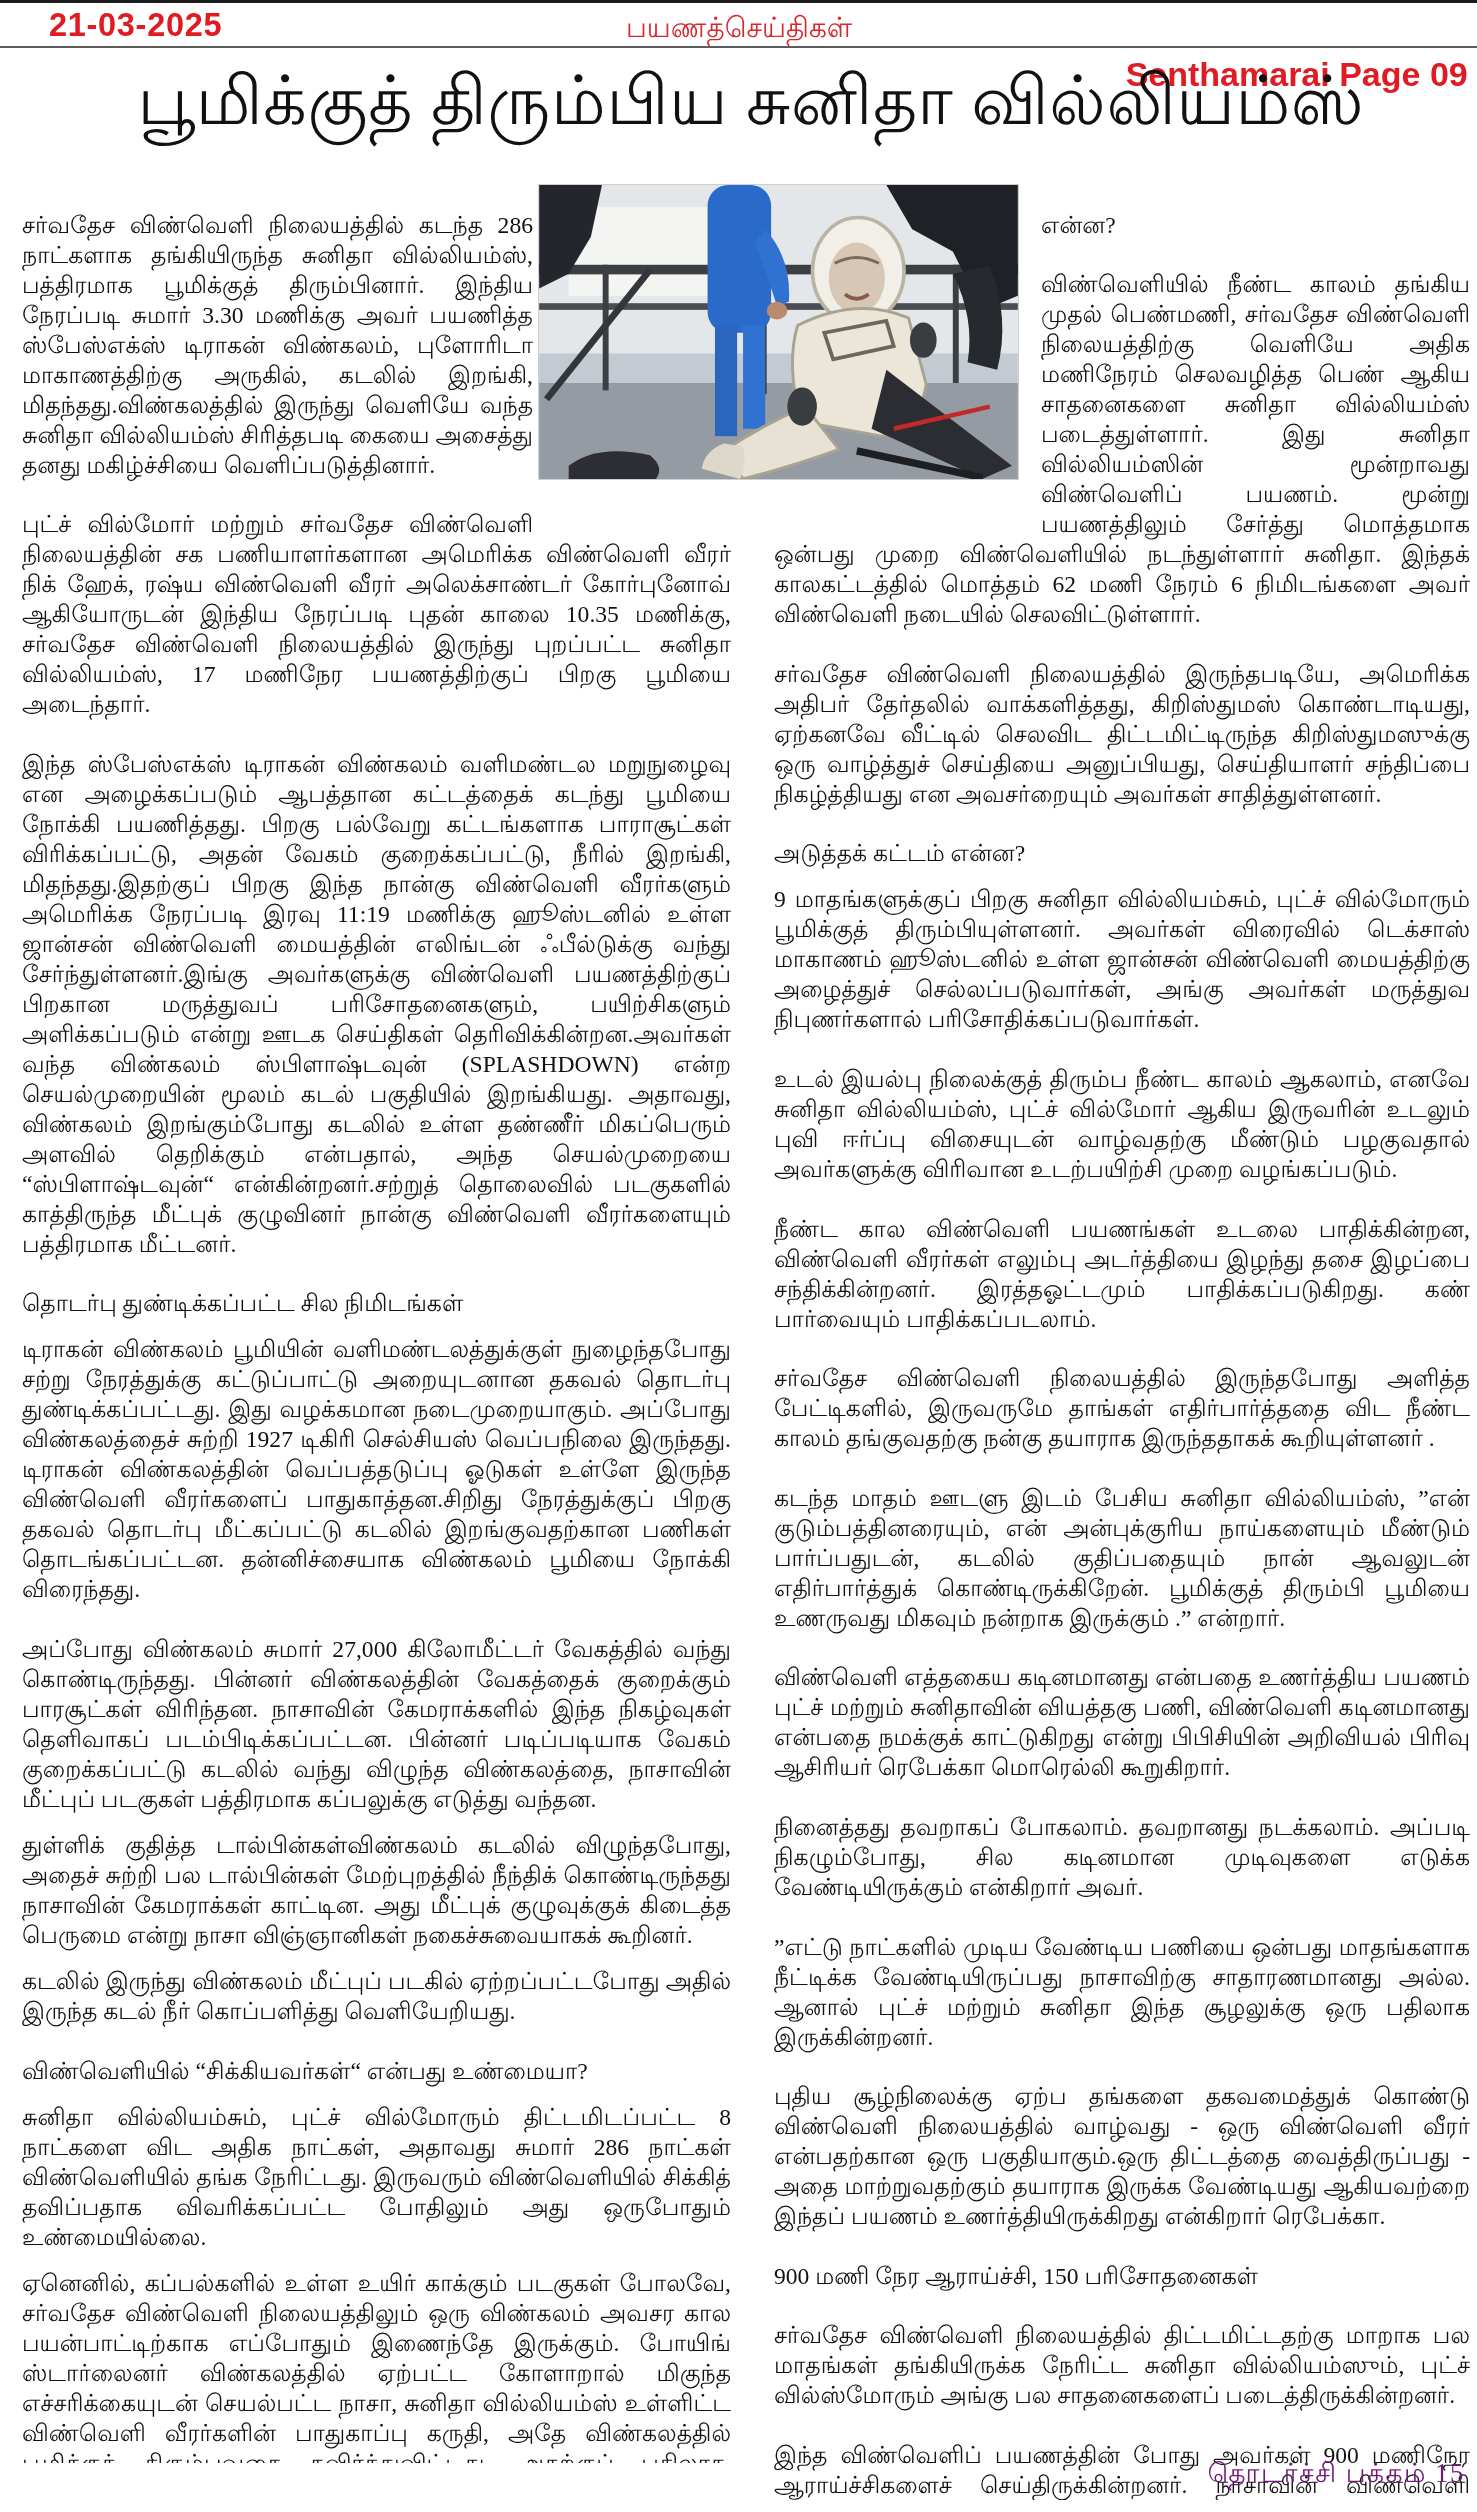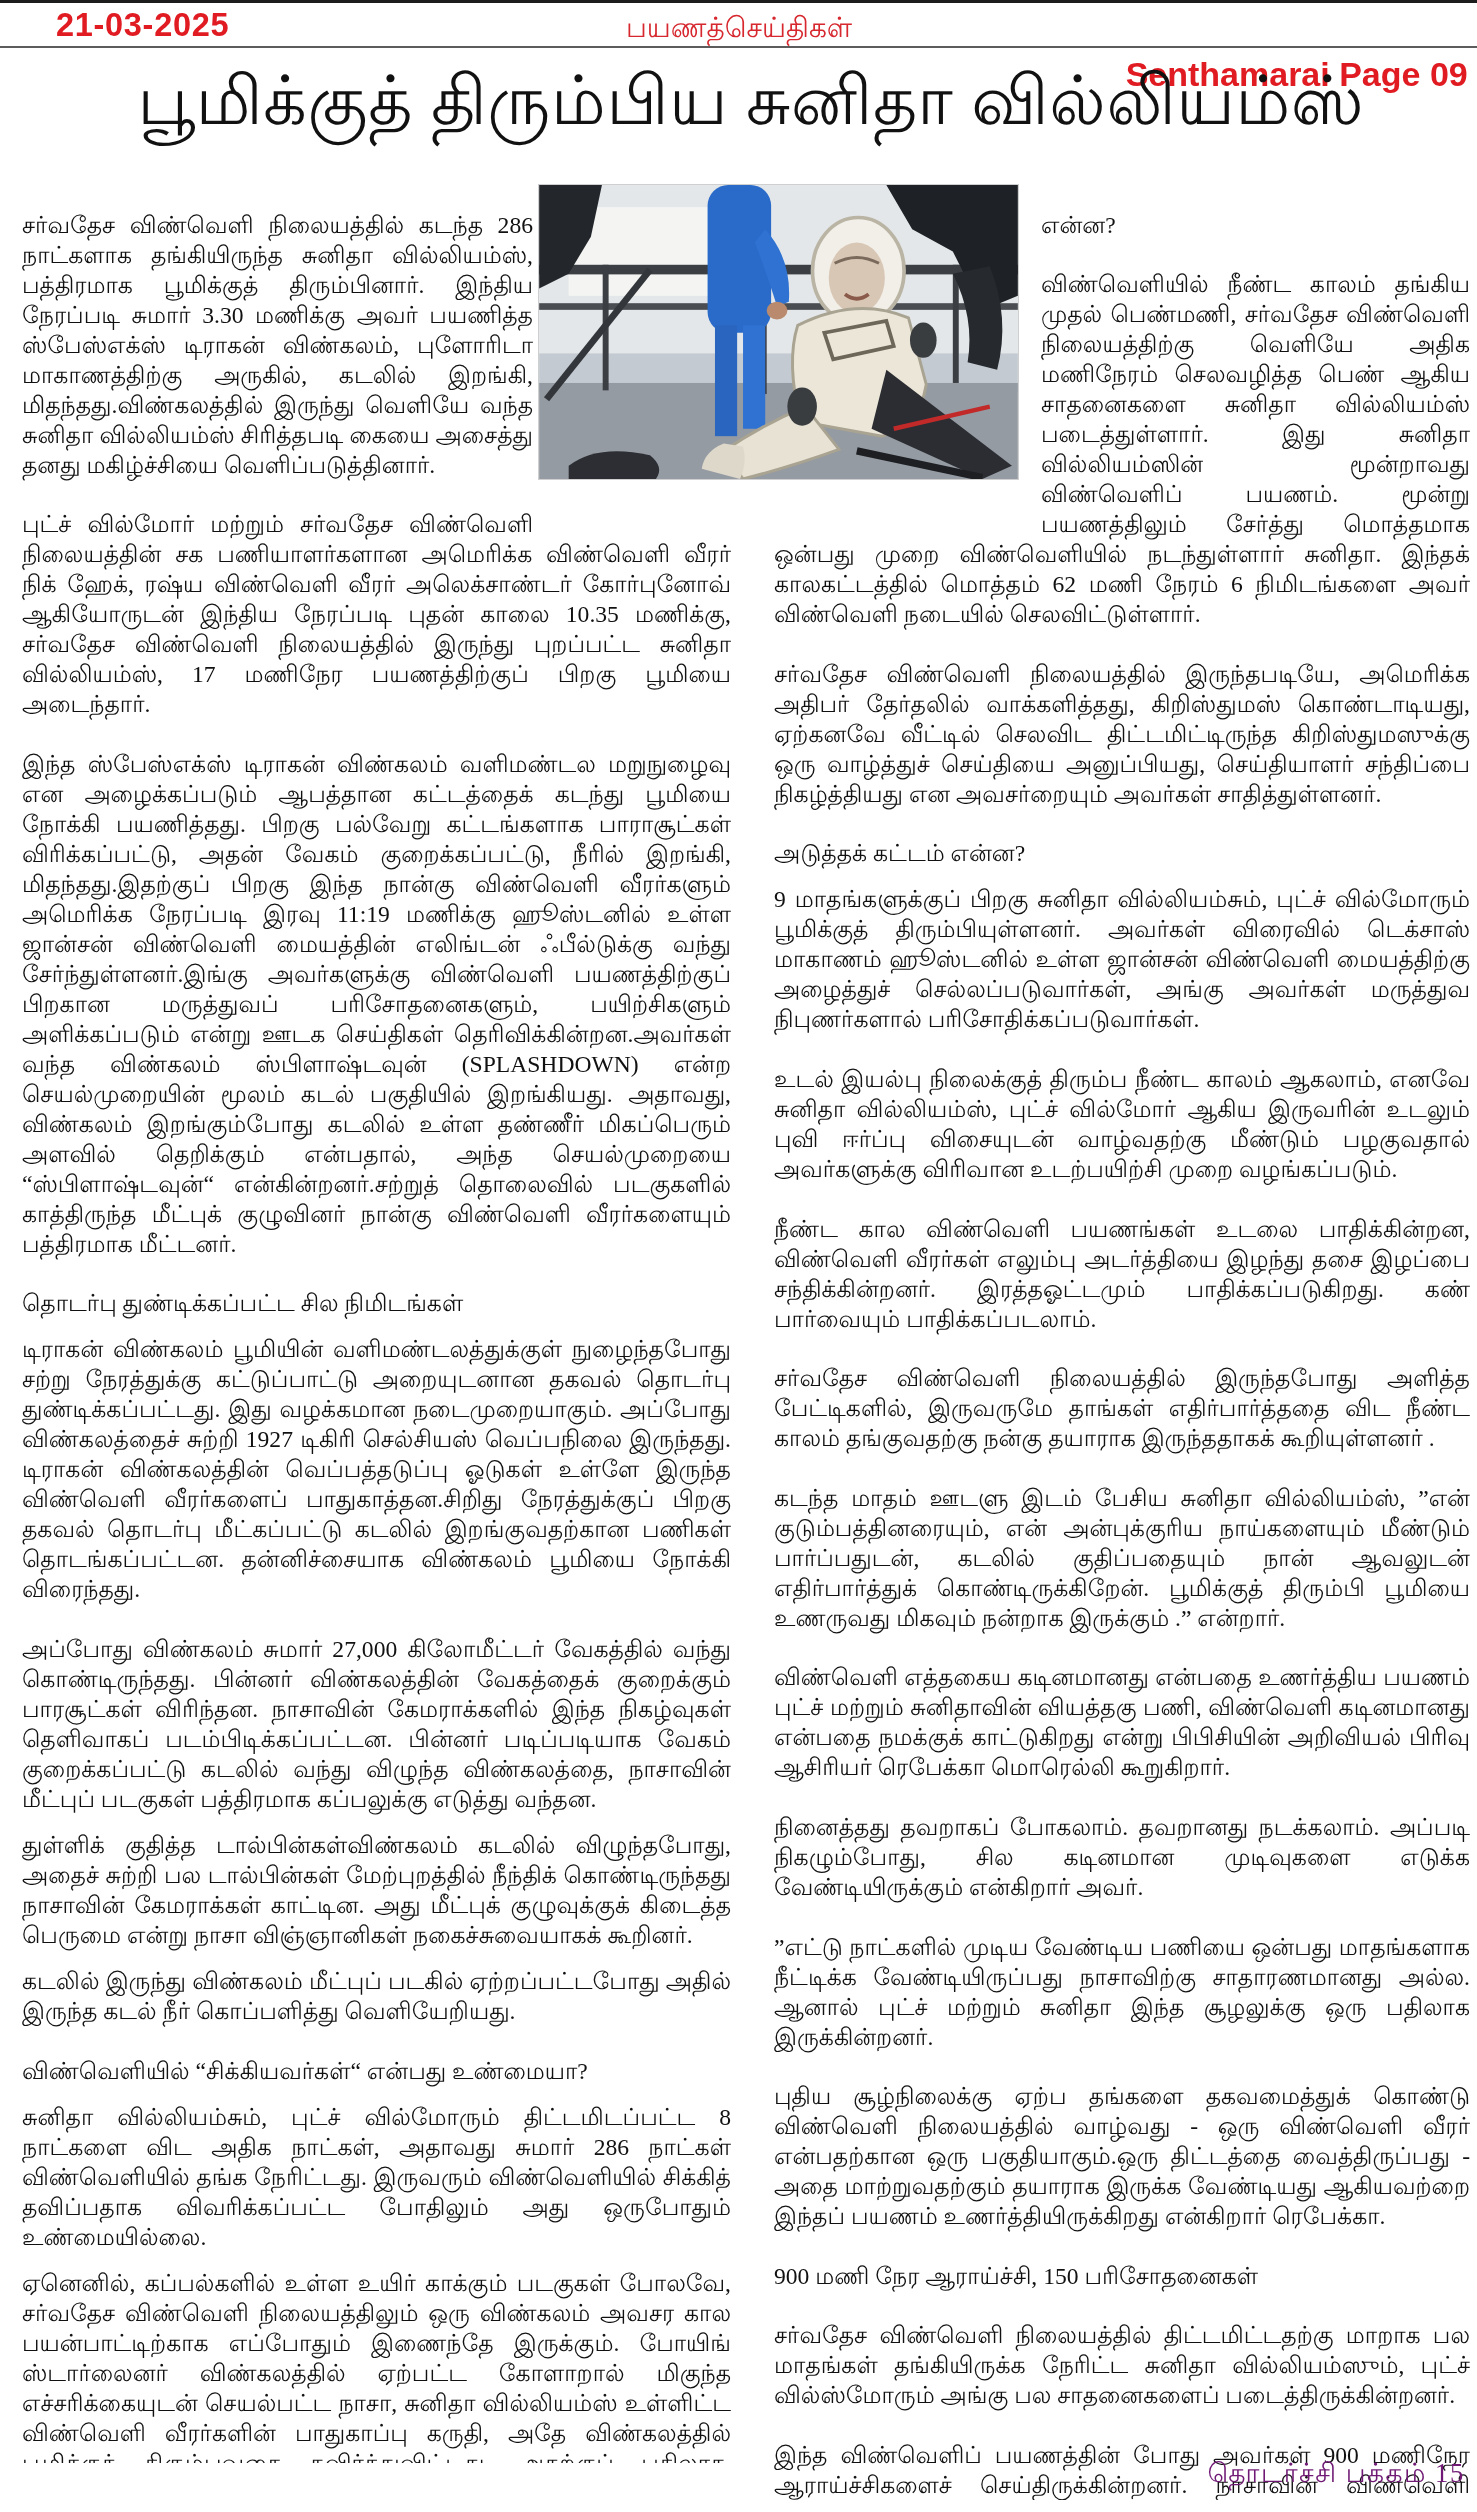--- a/index.html
+++ b/index.html
@@ -1,20 +1,20 @@
 <!DOCTYPE html>
 <html style="font-size:11.8px"><head>
 <meta charset="utf-8">
 <style>
   html,body{margin:0;padding:0;background:#e9e9e9;}
   #page{position:relative;width:1478px;height:2512px;background:#ffffff;overflow:hidden;
         font-family:"Liberation Serif","DejaVu Serif",serif;color:#111;}
   #topbar{position:absolute;left:0;top:0;width:1478px;height:3px;background:#1c1c1c;}
   #header{position:absolute;left:0;top:3px;width:1478px;height:41px;}
-  .hdr-date{position:absolute;left:56px;top:4.4px;font-family:"Liberation Sans","DejaVu Sans",sans-serif;
+  .hdr-date{position:absolute;left:49px;top:4.4px;font-family:"Liberation Sans","DejaVu Sans",sans-serif;
         font-weight:bold;font-size:32.5px;letter-spacing:0.7px;}
   .hdr-center{position:absolute;left:0;top:8.9px;width:1478px;text-align:center;font-size:28px;}
   .hdr-right{position:absolute;right:10.3px;top:4.4px;font-family:"Liberation Sans","DejaVu Sans",sans-serif;
         font-weight:bold;font-size:34px;margin-top:48px;}
   #rule{position:absolute;left:0;top:46px;width:1478px;height:1.5px;background:#5c5c5c;}
   #headline{position:absolute;left:12px;top:62px;width:1478px;text-align:center;font-size:68px;
         font-weight:normal;letter-spacing:0.7px;white-space:nowrap;}
   .col{position:absolute;top:180px;font-size:23.6px;line-height:30px;text-align:justify;overflow:hidden;}
   #col-left{left:22px;width:709px;height:2283px;}
   #col-right{left:774px;width:696px;height:2320px;}

